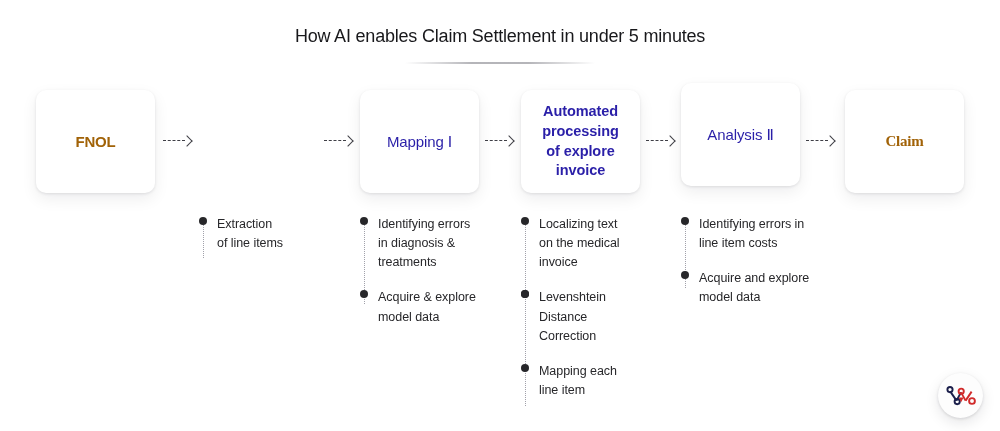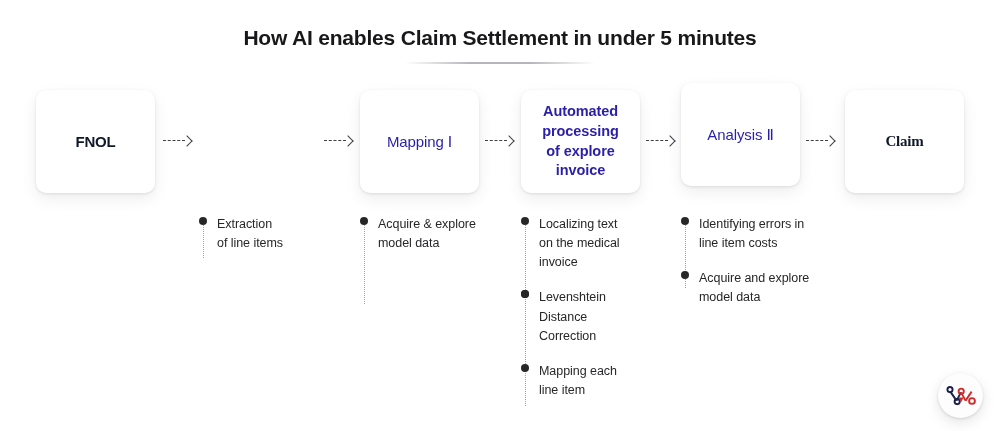--- a/index.html
+++ b/index.html
@@ -9,41 +9,41 @@
     font-family: "Liberation Sans", sans-serif;
     overflow: hidden;
   }
   #stage { position: relative; width: 1000px; height: 431px; background:#fff; }
 
   
   .title {
     position: absolute; left: 0; top: 26px; width: 1000px;
     text-align: center;
     font-family: "Liberation Sans", sans-serif;
-    font-size: 21px; font-weight: 700; letter-spacing: -0.2px;
+    font-size: 18px; font-weight: 400; letter-spacing: -0.2px;
     color: #18181b;
   }
   .title-rule {
     position: absolute; left: 405px; top: 62px; width: 190px; height: 2px;
     background: linear-gradient(to right, rgba(160,160,165,0) 0%, rgba(120,120,128,0.55) 35%,
                 rgba(120,120,128,0.55) 65%, rgba(160,160,165,0) 100%);
   }
 
   
   .node {
     position: absolute;
     background: #ffffff;
     border-radius: 10px;
     box-shadow: 0 1px 3px rgba(16,16,30,0.10), 0 6px 16px rgba(16,16,30,0.07);
     display: flex; align-items: center; justify-content: center;
     text-align: center;
     padding: 6px 8px;
   }
   .node-label { line-height: 1.30; }
-  .node-label.dark { color: #0f172a; font-weight: 700; font-size: 15px; letter-spacing: -0.2px; }
+  .node-label.dark { color: #a16207; font-weight: 700; font-size: 15px; letter-spacing: -0.2px; }
   .node-label.blue { color: #2a1fa8; font-weight: 500; font-size: 15px; letter-spacing: -0.1px; }
   .node-label.blue.strong { font-weight: 700; font-size: 14.5px; line-height: 1.35; }
 
   
   .arrow { position: absolute; height: 12px; }
   .arrow .shaft {
     position: absolute; left: 0; top: 5px; height: 0;
     border-top: 1.6px dashed #3f3f46;
   }
   .arrow .head {
@@ -137,20 +137,26 @@
     <div class="rail" style="height:38px;"></div>
     <div class="bullet">
       <span class="dot"></span>
       <span class="btext" style="white-space: pre-line;">Extraction
 of line items</span>
     </div>
   </div>
 
   <div class="bullets" style="left:360px; top:214px; width:125px;">
     <div class="rail" style="height:84px;"></div>
+    <div class="bullet">
+      <span class="dot"></span>
+      <span class="btext" style="white-space: pre-line;">Identifying errors
+in diagnosis &amp;
+treatments</span>
+    </div>
     <div class="bullet">
       <span class="dot"></span>
       <span class="btext" style="white-space: pre-line;">Acquire &amp; explore
 model data</span>
     </div>
   </div>
 
   <div class="bullets" style="left:521px; top:214px; width:120px;">
     <div class="rail" style="height:186px;"></div>
     <div class="bullet">

